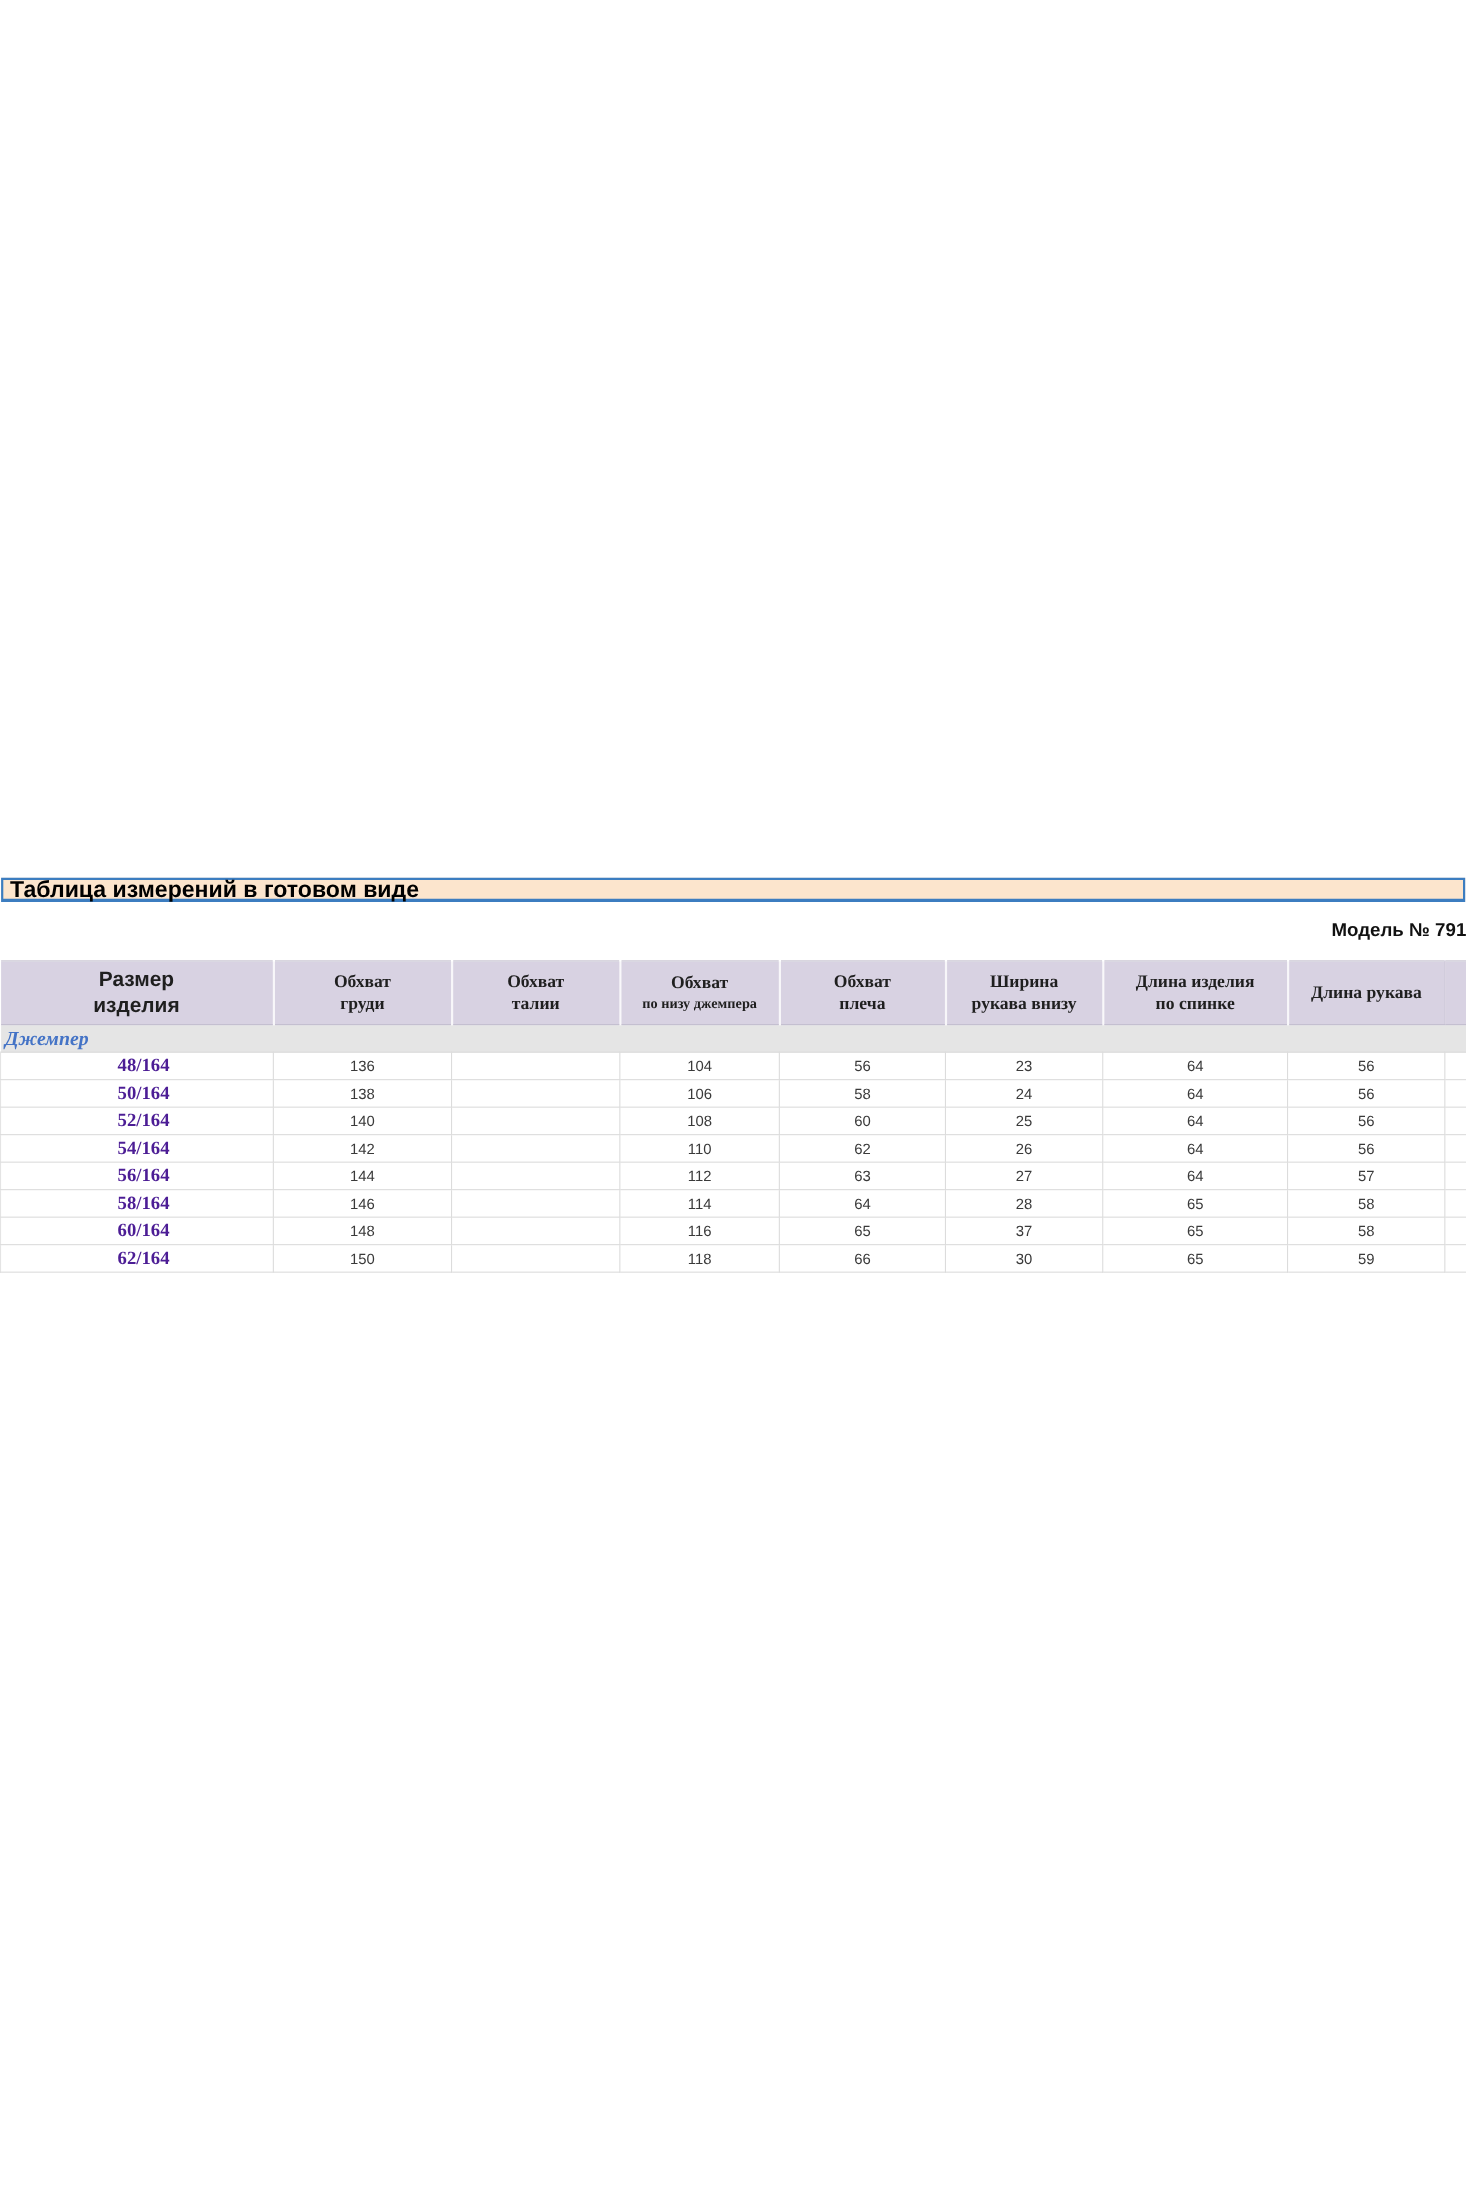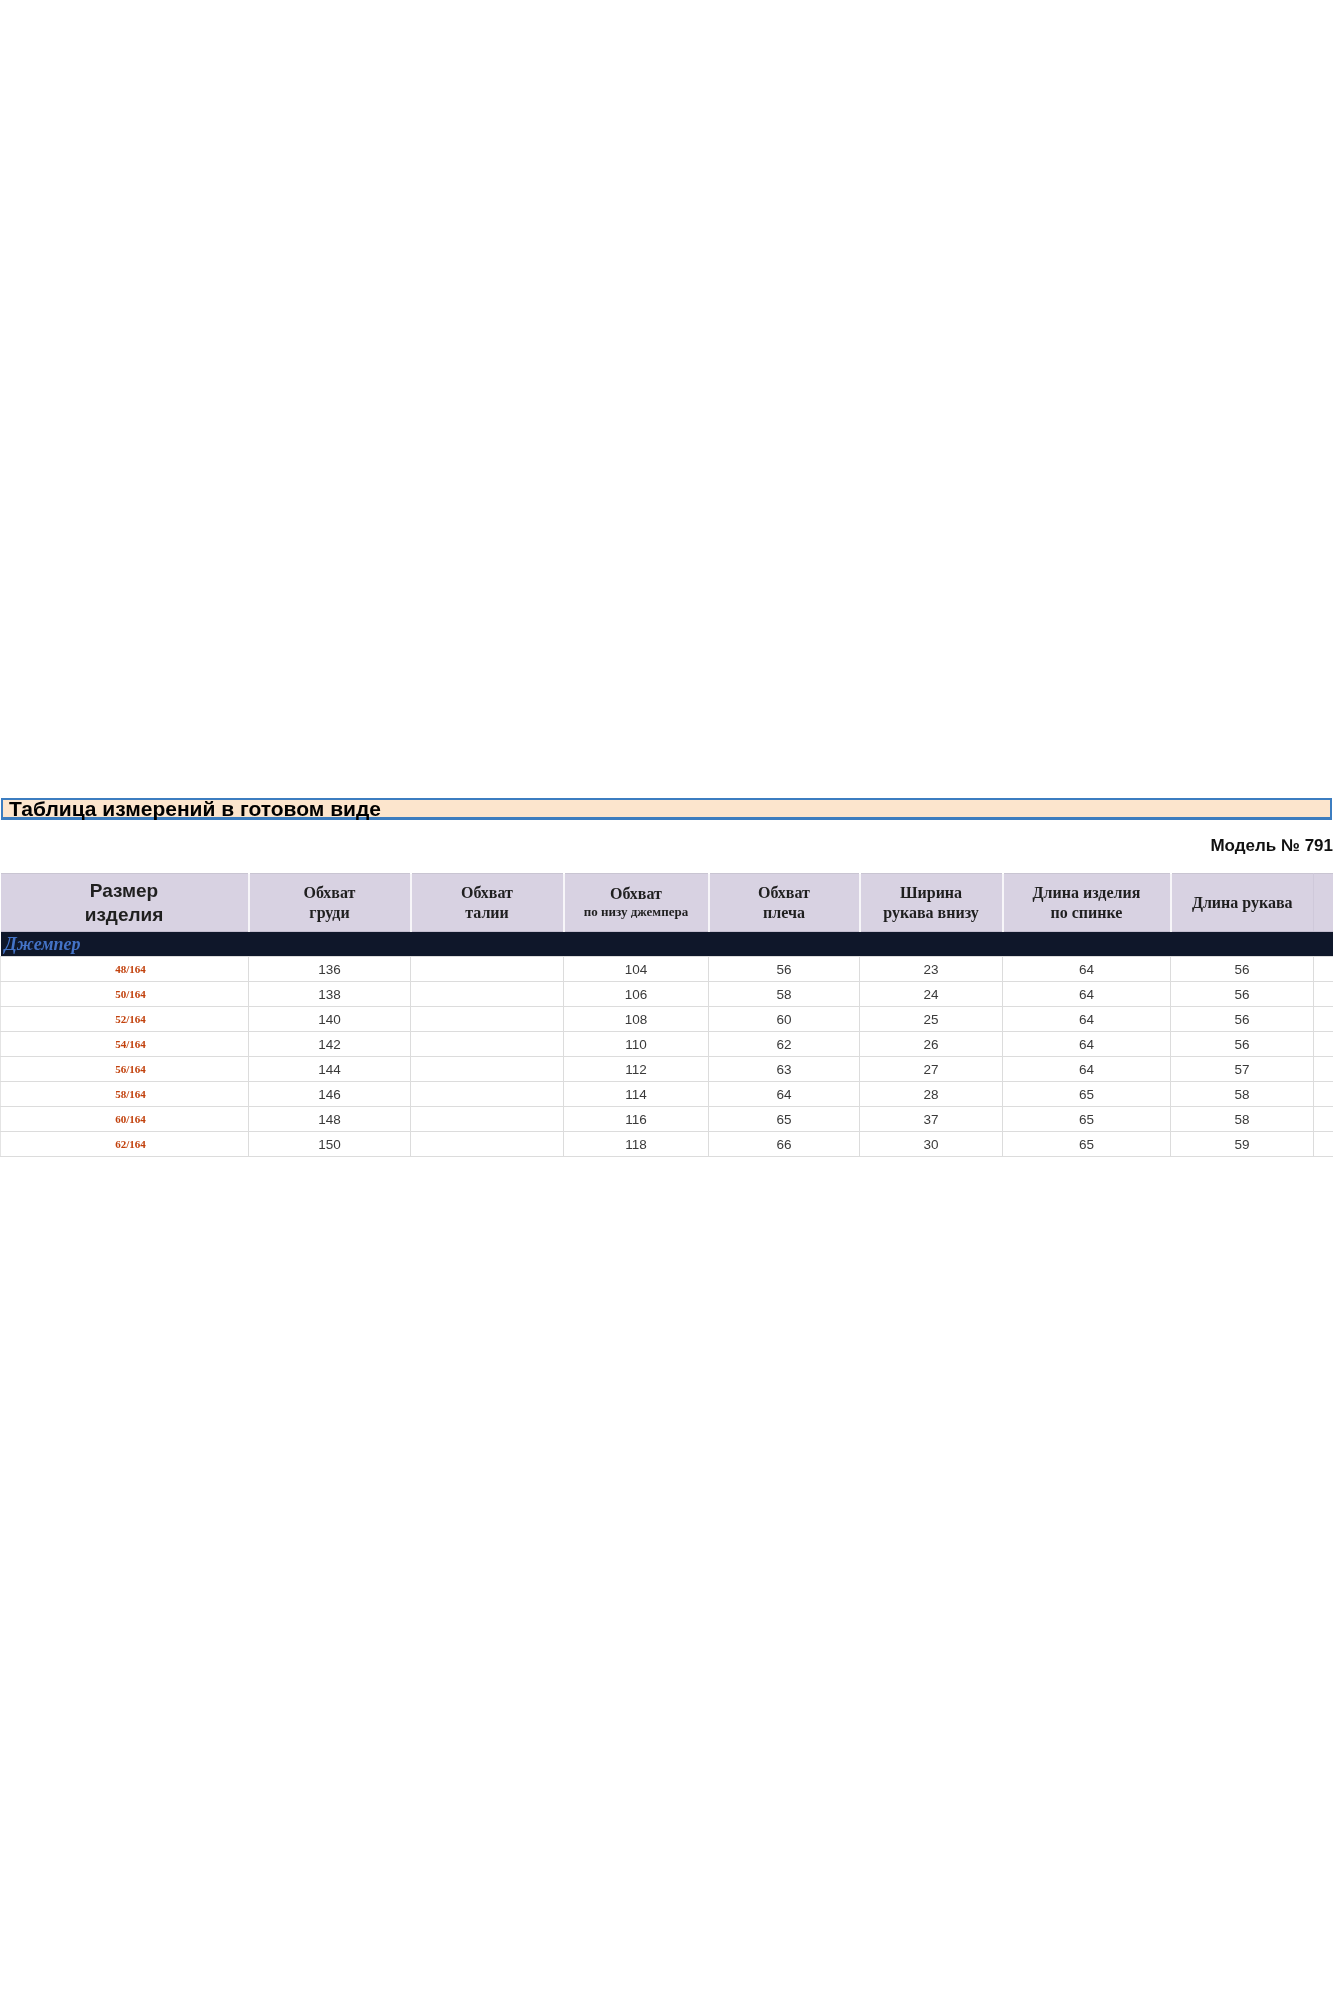--- a/index.html
+++ b/index.html
@@ -55,21 +55,21 @@
     line-height:1.25;
     border-bottom:1px solid #c3bdcf;
     padding:0 2px;
   }
   thead th + th{border-left:2px solid rgba(255,255,255,.8);}
   thead th.sans{font-family:"Liberation Sans",sans-serif;font-size:19px;}
   thead th .line{display:block;}
   thead th .line.small{font-size:13px;font-family:Liberation Serif, serif;}
   tr.group-row td{
     height:25px;
-    background:#0f172a;
+    background:#e5e5e5;
     font-family:"Liberation Serif",serif;
     font-style:italic;
     font-weight:bold;
     font-size:18px;
     color:var(--group-color);
     padding:0 0 0 4px;
     border-bottom:1px solid var(--grid);
     vertical-align:middle;
   }
   tbody tr.data-row td{
@@ -77,22 +77,22 @@
     border:1px solid var(--grid);
     text-align:center;
     vertical-align:middle;
     font-size:13.5px;
     color:#3a3a3a;
     padding:0;
   }
   tbody tr.data-row td.size-cell{
     font-family:"Liberation Serif",serif;
     font-weight:bold;
-    font-size:11px;
-    color:#c2410c;
+    font-size:17px;
+    color:#4c1d95;
     padding-left:12px;
   }
   tbody tr.data-row td:first-child{border-left:1px solid #e4e4e4;}
   tbody tr.data-row td:last-child,
   thead th:last-child{border-right:none;}
   thead th:last-child{border-left:1px solid #cfc9da;}
 </style>
 </head>
 <body>
 

